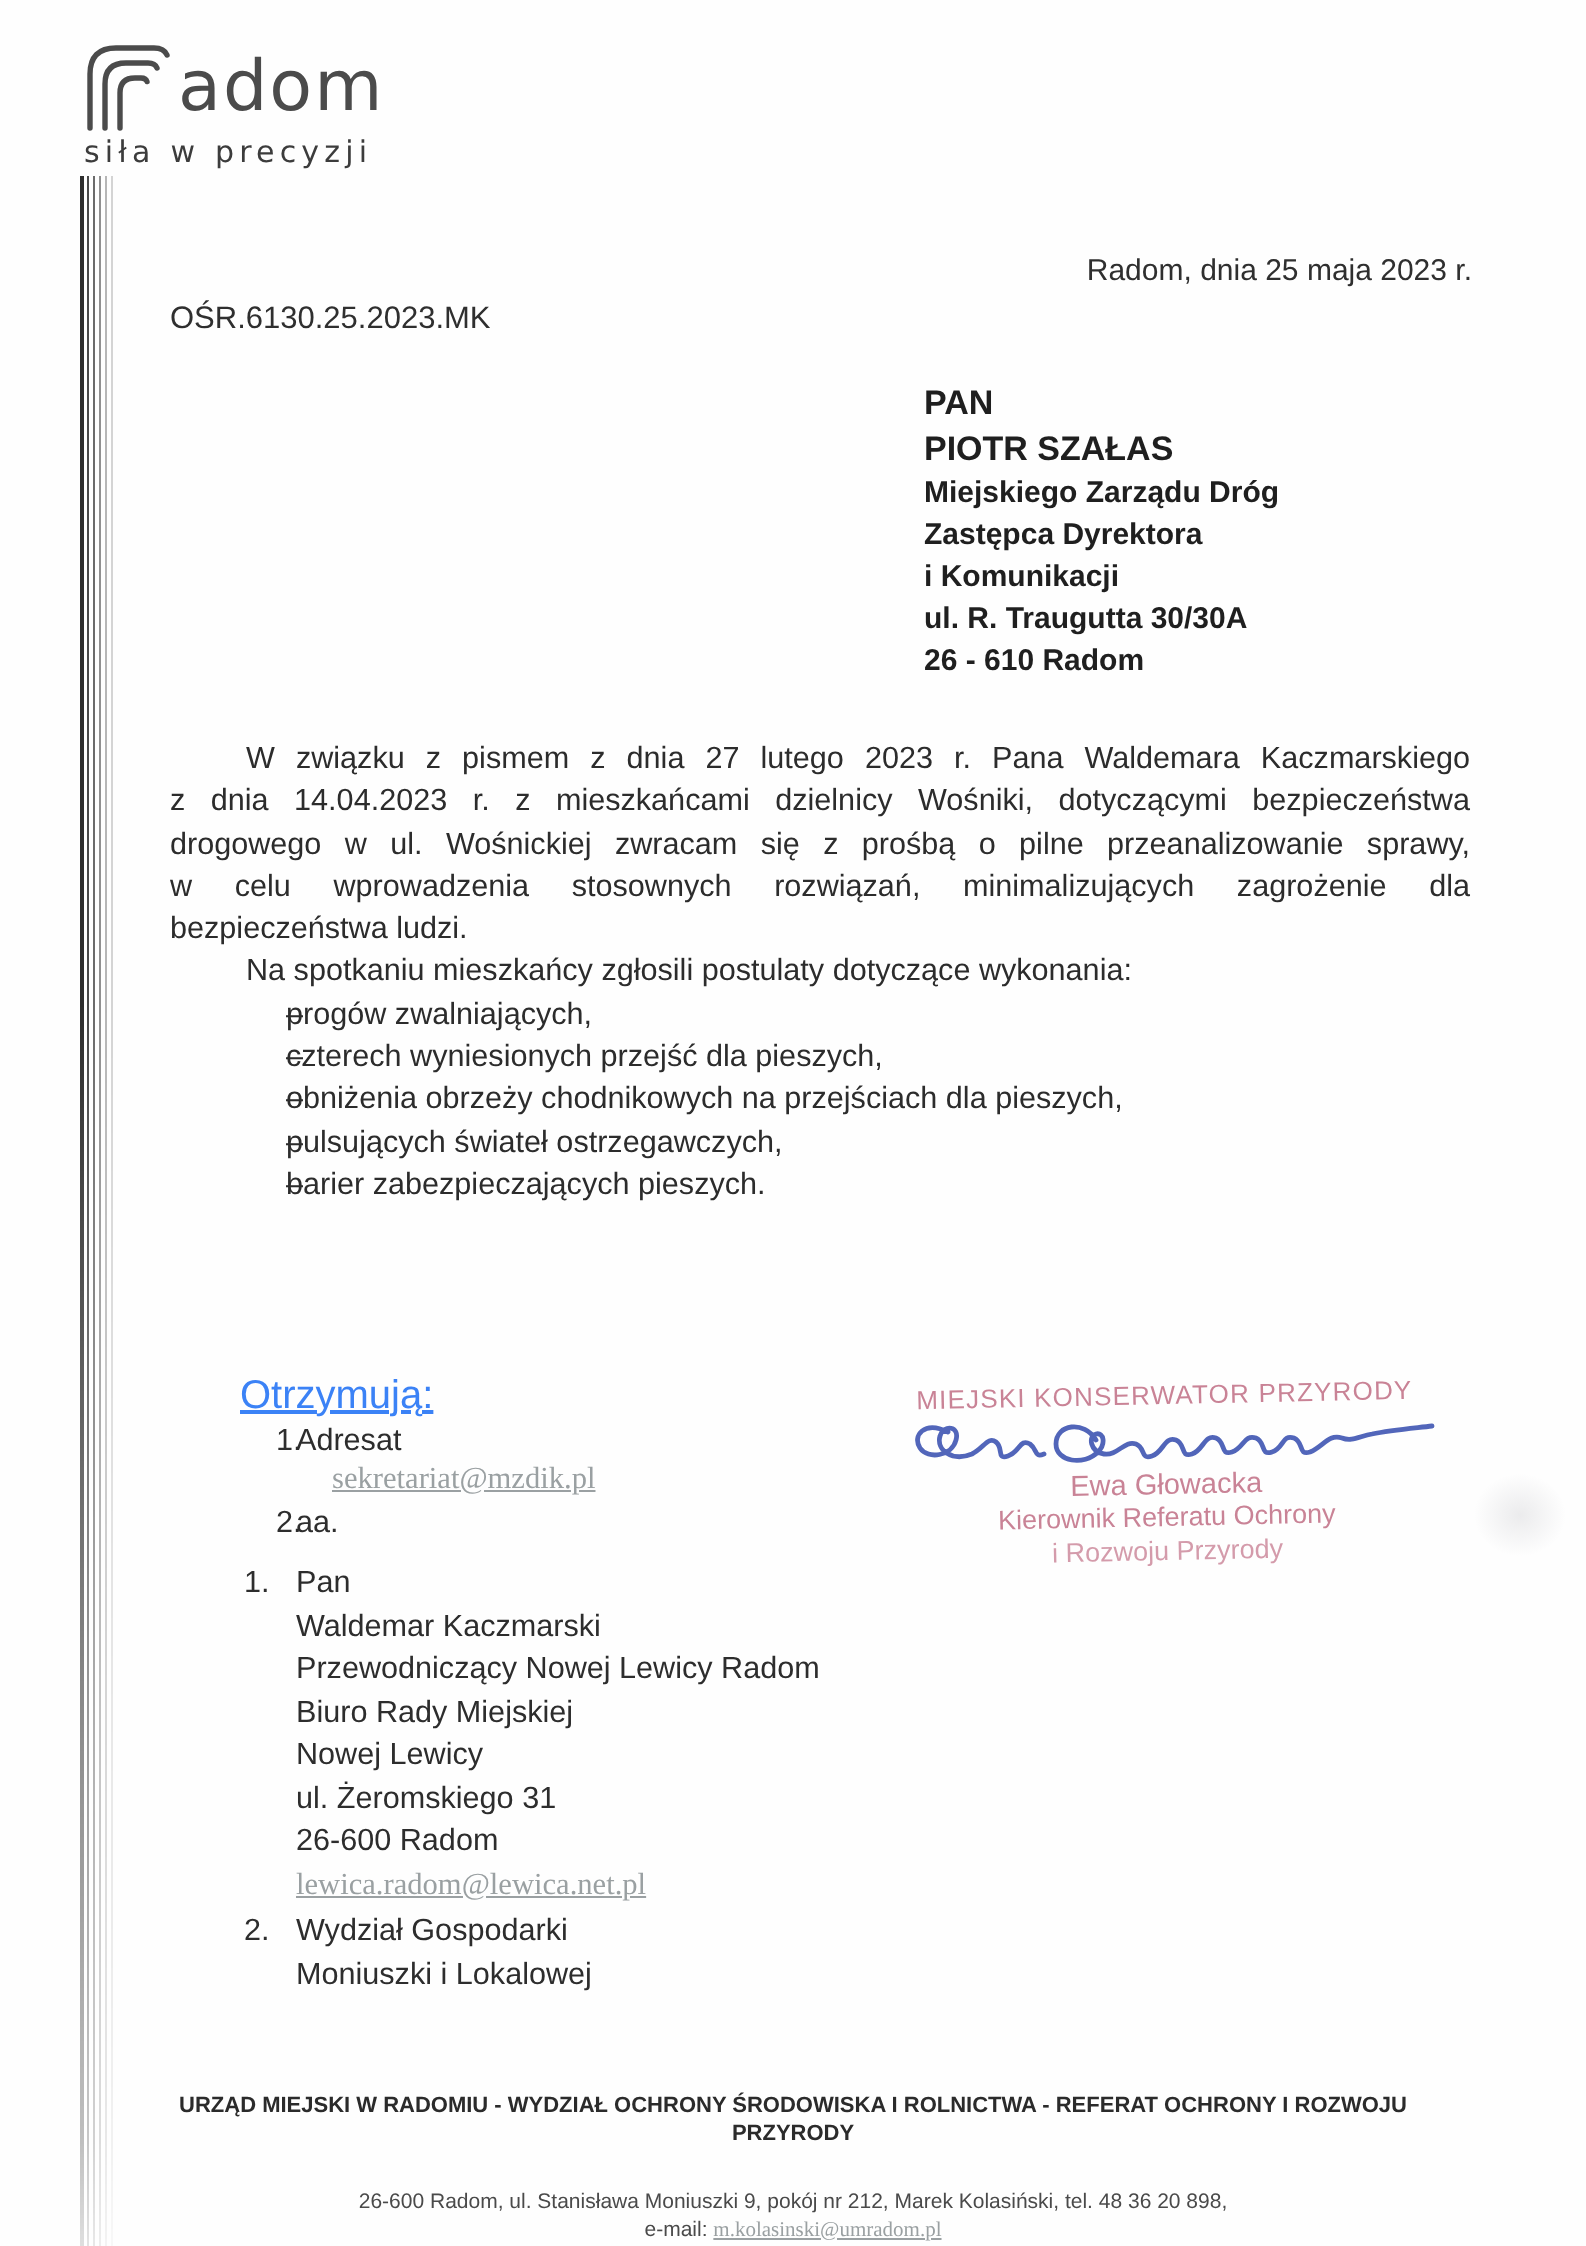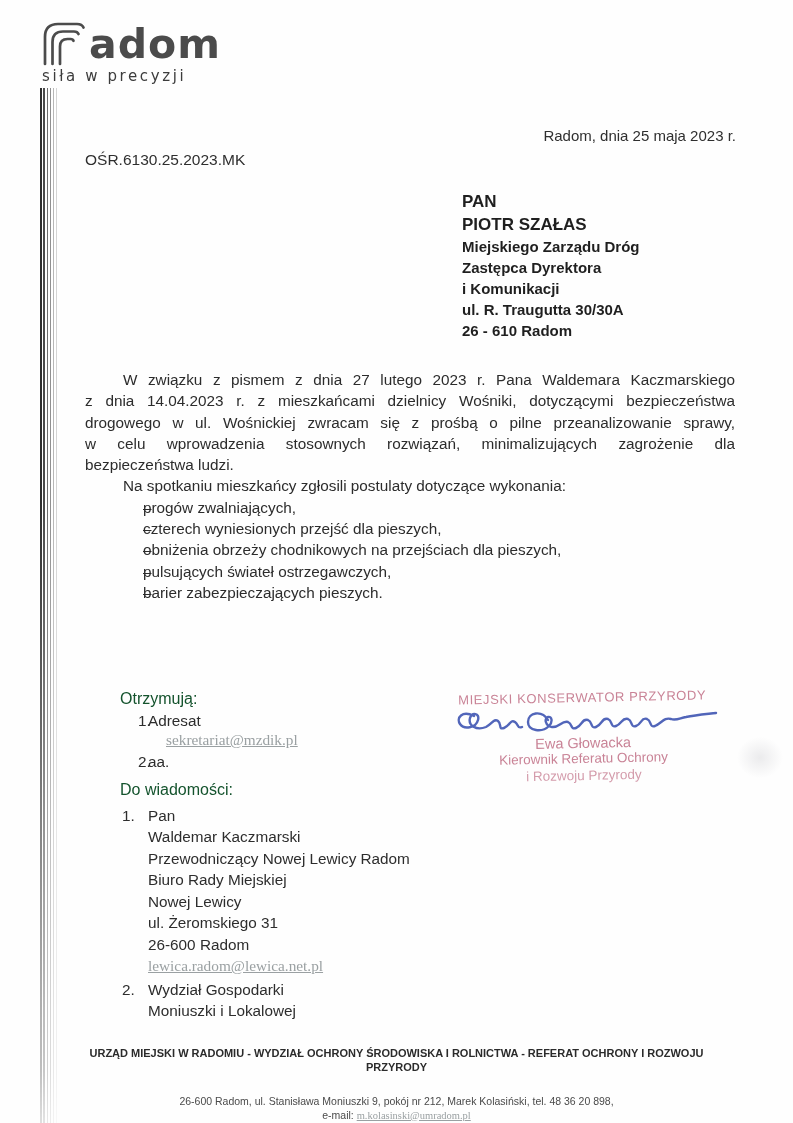--- a/index.html
+++ b/index.html
@@ -24,21 +24,21 @@
   }
   .smudge-right {
     position:absolute; left:735px; top:735px; width:50px; height:45px;
     background:radial-gradient(ellipse at center, rgba(120,120,130,.14), rgba(120,120,130,0) 65%);
   }
   
   .logo { position:absolute; left:42px; top:20px; }
   .logo-row { display:flex; align-items:flex-end; }
   .logo-r { display:block; }
   .logo-rest {
-    font-family:"DejaVu Sans", sans-serif; font-size:41px; font-weight:700;
+    font-family:"DejaVu Sans", sans-serif; font-size:35px; font-weight:400;
     color:#4b4b4b; letter-spacing:1px; line-height:44px; margin-left:3px;
   }
   .logo-tagline {
     font-family:"DejaVu Sans", sans-serif; font-size:15px; color:#3c3c3c;
     letter-spacing:2.6px; margin-top:1px;
   }
   
   .date-line { position:absolute; top:127px; right:57px; font-size:15px; color:#2f2f2f; }
   .ref-line  { position:absolute; top:151px; left:85px;  font-size:15.5px; color:#2f2f2f; }
   
@@ -47,21 +47,21 @@
   .recipient .sub  { font-size:15px; font-weight:bold; line-height:21px; }
   
   .body-block { position:absolute; left:85px; top:369px; width:650px; font-size:15.3px; line-height:21.3px; color:#2c2c2c; }
   .jline { text-align:justify; text-align-last:justify; }
   .jfirst { padding-left:38px; }
   .jlast { text-align:left; }
   .intro { padding-left:38px; }
   .bullet-row { display:flex; }
   .bullet-dash { width:30px; padding-left:58px; flex:none; }
   
-  .list-heading { font-size:16px; color:#14532d; }
+  .list-heading { font-size:20px; color:#3b82f6; text-decoration:underline; }
   .otrzymuja { position:absolute; left:120px; top:689px; font-size:15.3px; line-height:19.5px; }
   .num-row { display:flex; margin-top:2px; }
   .num-col { width:28px; flex:none; padding-left:18px; }
   .num-col2 { width:28px; flex:none; padding-left:2px; }
   .doc-link { color:#9aa0a2; text-decoration:underline; cursor:pointer;font-family:Liberation Serif, serif; }
   .otrzymuja .link-line { padding-left:46px; }
   .dowiad { position:absolute; left:120px; top:779px; font-size:15.3px; line-height:21.5px; }
   .dowiad .list-heading { margin-bottom:4px; }
   
   .stamp {
@@ -165,21 +165,20 @@
     <div class="stamp-role fade">i Rozwoju Przyrody</div>
   </div>
   <svg class="signature-svg" width="270" height="48" viewBox="0 0 270 48">
     <g fill="none" stroke="#3f55b2" stroke-width="2.4" stroke-linecap="round" stroke-linejoin="round" opacity="0.9">
       <path d="M22,16 C10,10 4,18 8,24 C12,30 24,28 26,20 C28,13 20,12 18,18 C16,25 24,31 34,27 C40,24 42,18 46,21 C50,24 46,30 52,28 C58,26 58,19 63,22 C67,25 65,29 70,27"></path>
       <path d="M96,20 C90,10 76,12 76,22 C76,31 90,33 97,26 C101,22 100,16 96,17 C92,18 93,26 100,27 C107,28 110,20 116,22 C121,24 118,30 124,28 C130,26 130,18 136,20 C141,22 138,29 144,27 C150,25 150,17 156,19 C161,21 158,28 164,26 C170,24 170,17 176,19 C181,21 178,28 184,26 C190,24 189,17 195,19 C200,21 197,28 203,26 C210,23 212,17 219,19 C224,21 228,18 234,17 C244,15 256,14 264,13"></path>
     </g>
   </svg>
 
   <div class="dowiad">
-    <div class="list-heading">Do wiadomości:</div>
     <div class="num-row">
       <span class="num-col2">1.</span>
       <div>
         <div>Pan</div>
         <div>Waldemar Kaczmarski</div>
         <div>Przewodniczący Nowej Lewicy Radom</div>
         <div>Biuro Rady Miejskiej</div>
         <div>Nowej Lewicy</div>
         <div>ul. Żeromskiego 31</div>
         <div>26-600 Radom</div>

